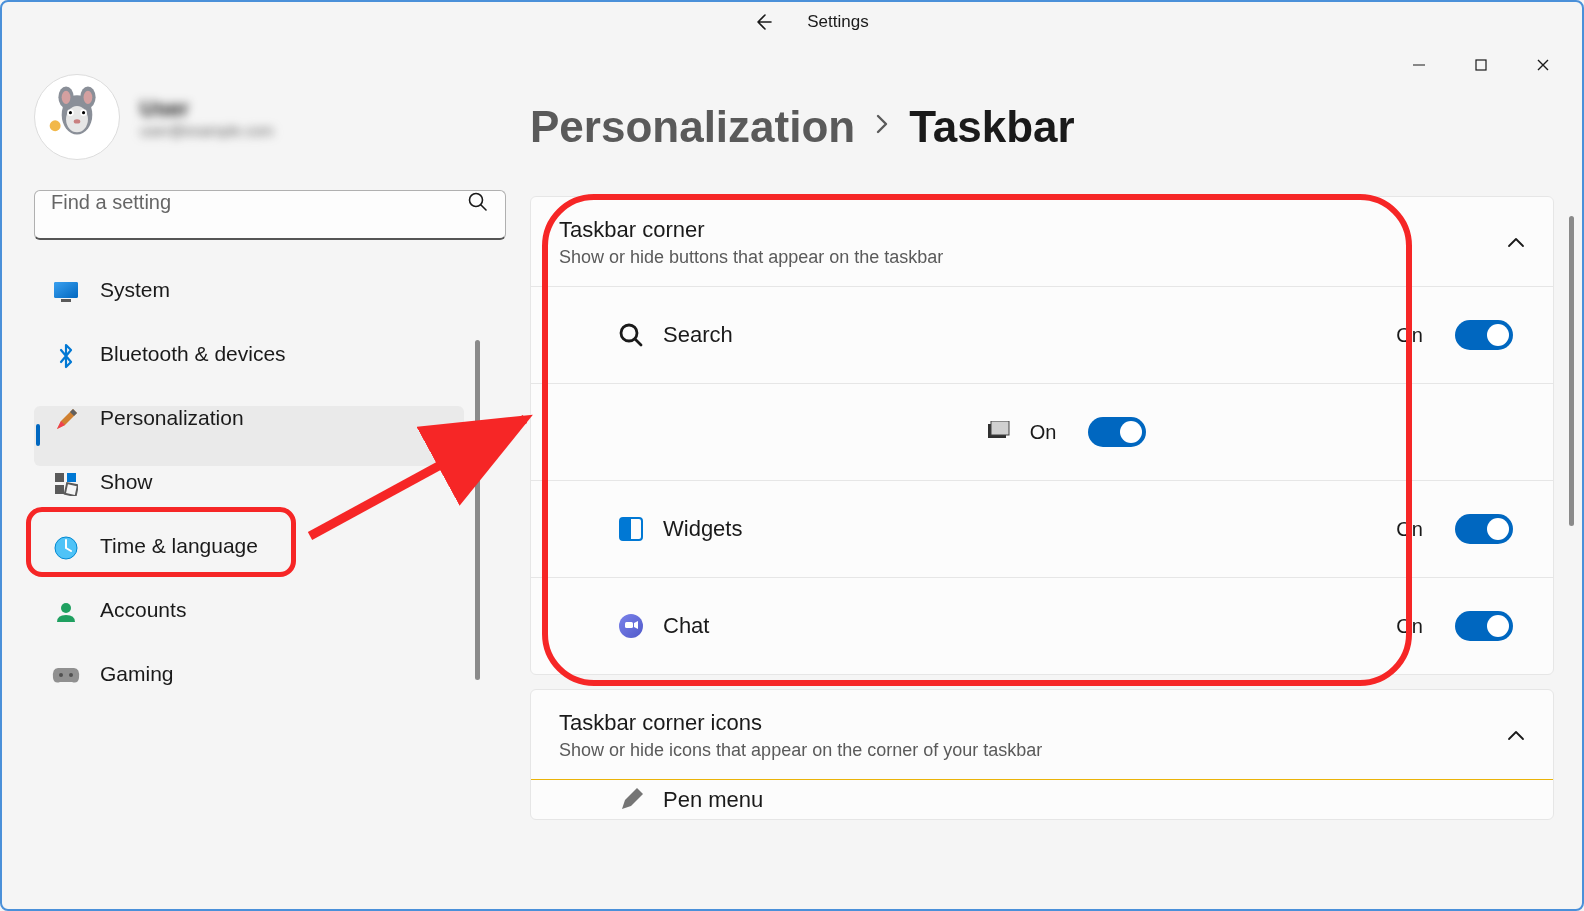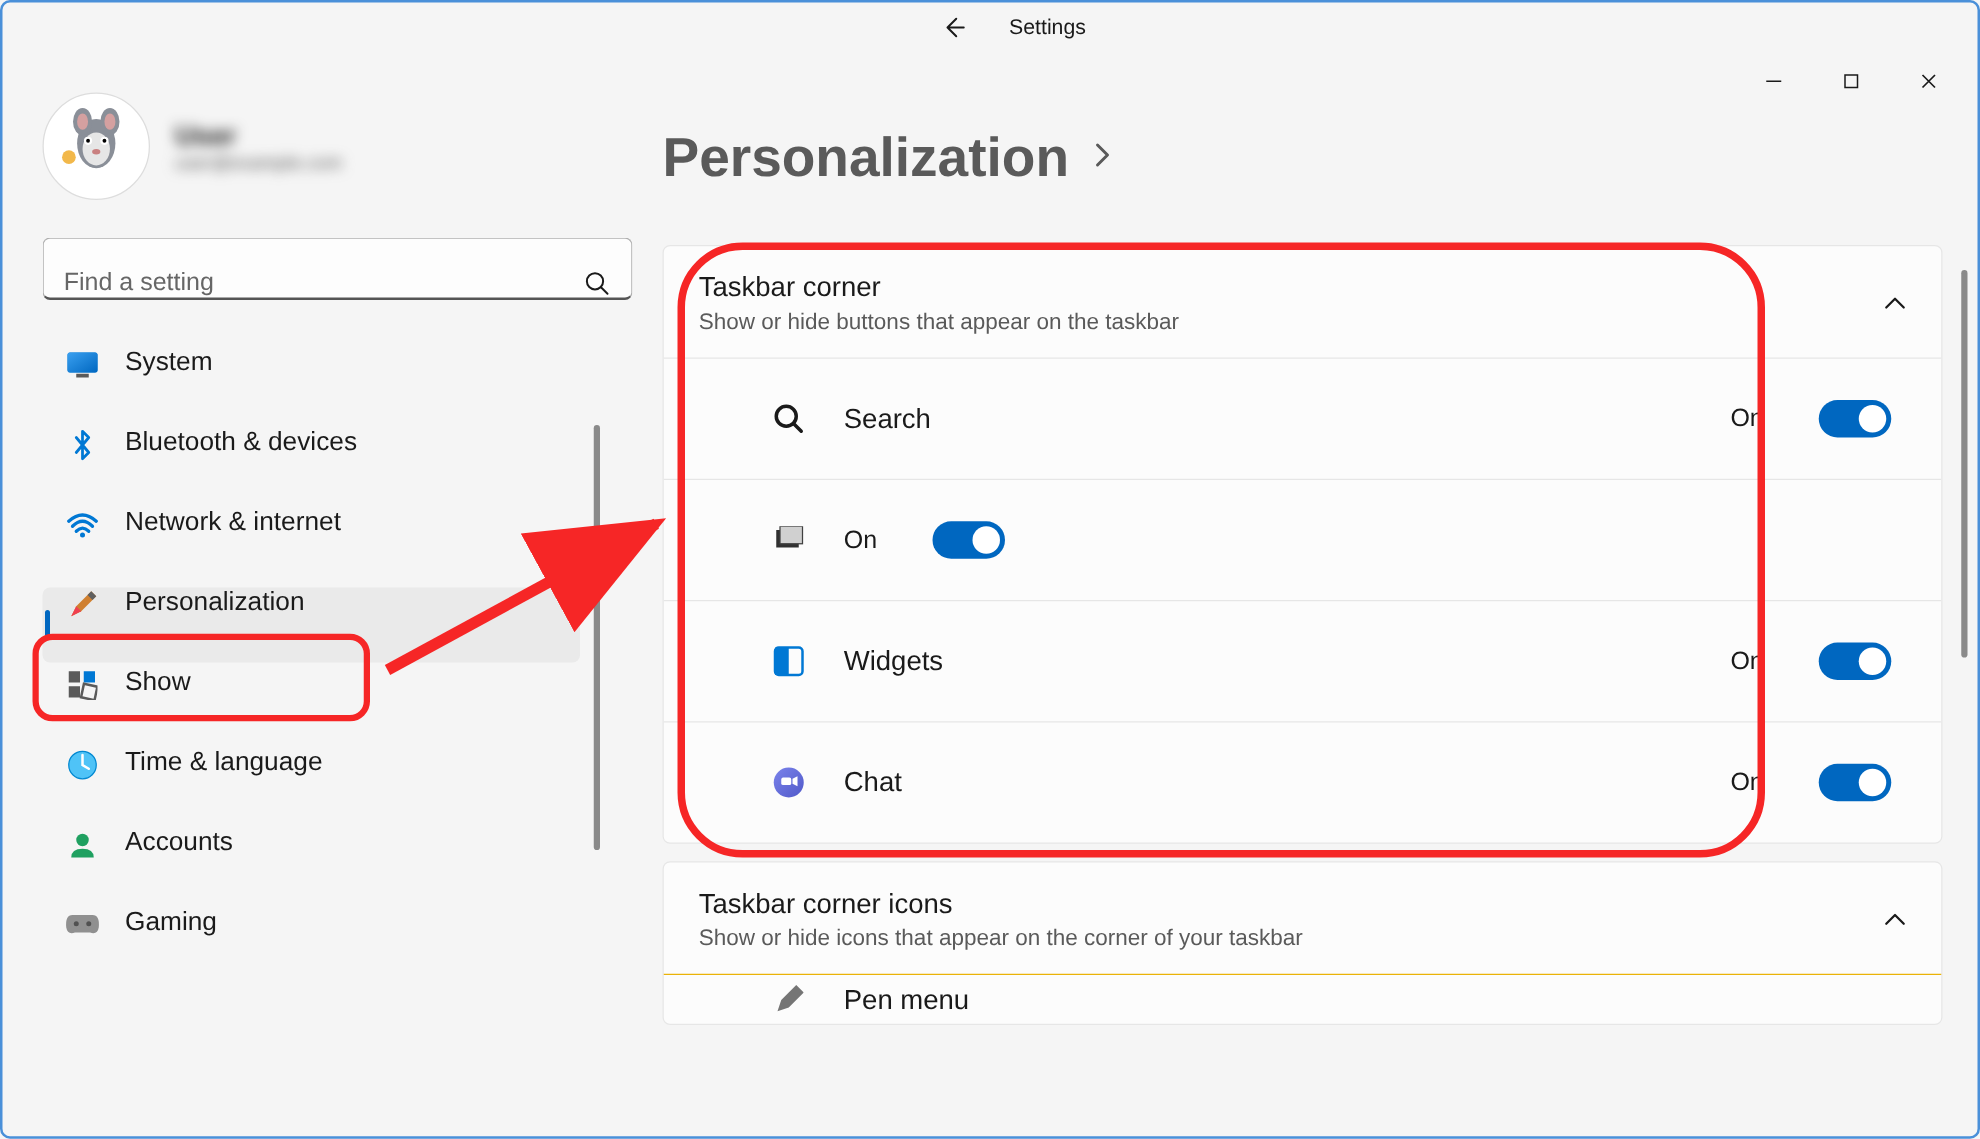--- a/index.html
+++ b/index.html
@@ -74,21 +74,21 @@
   .profile-email { font-size:15px; color:#5a5a5a; }
 
   .search-box {
     width: 472px;
     height: 50px;
     border: 1px solid #b0b0b0;
     border-bottom: 2px solid #555;
     border-radius: 6px;
     background:#fdfdfd;
     display:flex;
-    align-items:flex-end;
+    align-items:flex-start;
     padding: 0 16px;
     margin-bottom: 38px;
   }
   .search-box input {
     flex:1;
     border:none;
     background:transparent;
     font-size:20px;
     outline:none;
   }
@@ -181,21 +181,22 @@
     display:flex; align-items:center; justify-content:center;
     color:#1a1a1a;
   }
 
   .item-row {
     height: 97px;
     border-top:1px solid #e6e6e6;
     display:flex;
     align-items:center;
     padding: 0 40px 0 84px;
-    gap: 28px;
+    gap: 16px;
+    justify-content: center;
   }
   .item-icon {
     width:32px; height:32px;
     display:flex; align-items:center; justify-content:center;
   }
   .item-label {
     font-size:22px;
     color:#1a1a1a;
     flex:1;
   }
@@ -348,31 +349,20 @@
         <span>System</span>
       </div>
       <div class="nav-item">
         <span class="nav-icon">
           <svg width="22" height="26" viewBox="0 0 22 26">
               <path d="M6 7 L16 19 L11 24 L11 2 L16 7 L6 19" stroke="#0078d4" stroke-width="2.2" fill="none" stroke-linejoin="round" stroke-linecap="round"></path>
             </svg>
         </span>
         <span>Bluetooth &amp; devices</span>
       </div>
-      <div class="nav-item">
-        <span class="nav-icon">
-          <svg width="26" height="22" viewBox="0 0 26 22">
-              <path d="M2 8 Q13 -2 24 8" stroke="#0078d4" stroke-width="2.6" fill="none" stroke-linecap="round"></path>
-              <path d="M5 12 Q13 4 21 12" stroke="#0078d4" stroke-width="2.6" fill="none" stroke-linecap="round"></path>
-              <path d="M8 16 Q13 11 18 16" stroke="#0078d4" stroke-width="2.6" fill="none" stroke-linecap="round"></path>
-              <circle cx="13" cy="19" r="2" fill="#0078d4"></circle>
-            </svg>
-        </span>
-        <span>Network &amp; internet</span>
-      </div>
       <div class="nav-item active">
         <span class="nav-icon">
           <svg width="26" height="26" viewBox="0 0 26 26">
               <path d="M4 22 L8 14 L20 2 L24 6 L12 18 Z" fill="#d08030"></path>
               <path d="M20 2 L24 6 L21 9 L17 5 Z" fill="#606060"></path>
               <path d="M4 22 L8 14 L12 18 Z" fill="#f04050"></path>
             </svg>
         </span>
         <span>Personalization</span>
       </div>
@@ -422,20 +412,21 @@
   </div>
 
   <div class="main">
     <div class="breadcrumb">
       <span class="parent">Personalization</span>
       <span class="sep">
         <svg width="18" height="24" viewBox="0 0 18 24">
             <path d="M5 4 L13 12 L5 20" stroke="#5a5a5a" stroke-width="2.4" fill="none" stroke-linecap="round" stroke-linejoin="round"></path>
           </svg>
       </span>
+      <span class="current">Taskbar</span>
     </div>
 
     <div class="panel">
       <div class="panel-header">
         <div class="panel-header-text">
           <div class="panel-title">Taskbar corner</div>
           <div class="panel-sub">Show or hide buttons that appear on the taskbar</div>
         </div>
         <div class="chev">
           <svg width="18" height="12" viewBox="0 0 18 12">

